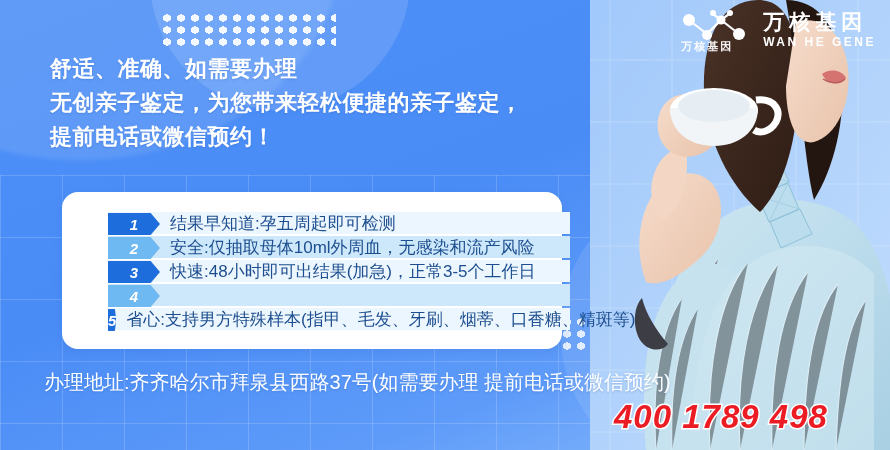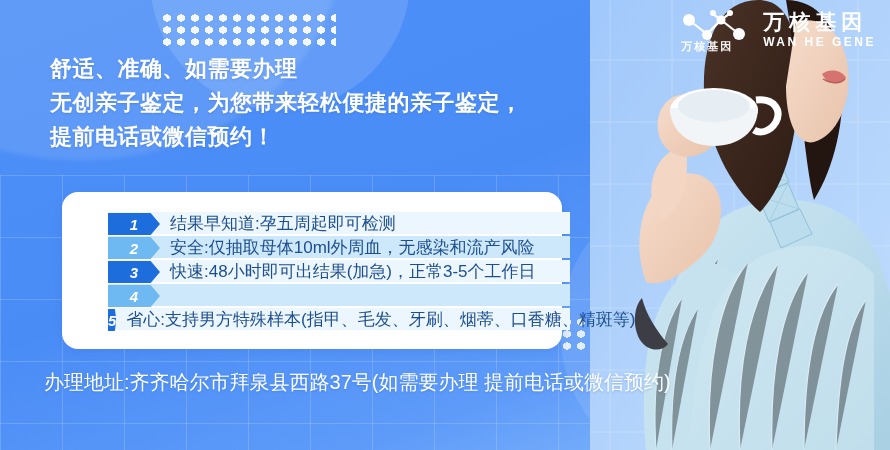--- a/index.html
+++ b/index.html
@@ -320,14 +320,15 @@
     </div>
     <div class="row odd">
       <div class="stripe"></div>
       <div class="badge">5</div>
       <div class="txt">省心:支持男方特殊样本(指甲、毛发、牙刷、烟蒂、口香糖、精斑等)</div>
     </div>
   </div>
 
   <div class="address">办理地址:齐齐哈尔市拜泉县西路37号(如需要办理 提前电话或微信预约)</div>
 
+  <div class="phone">400 1789 498</div>
 
 </div>
 
 </body></html>

